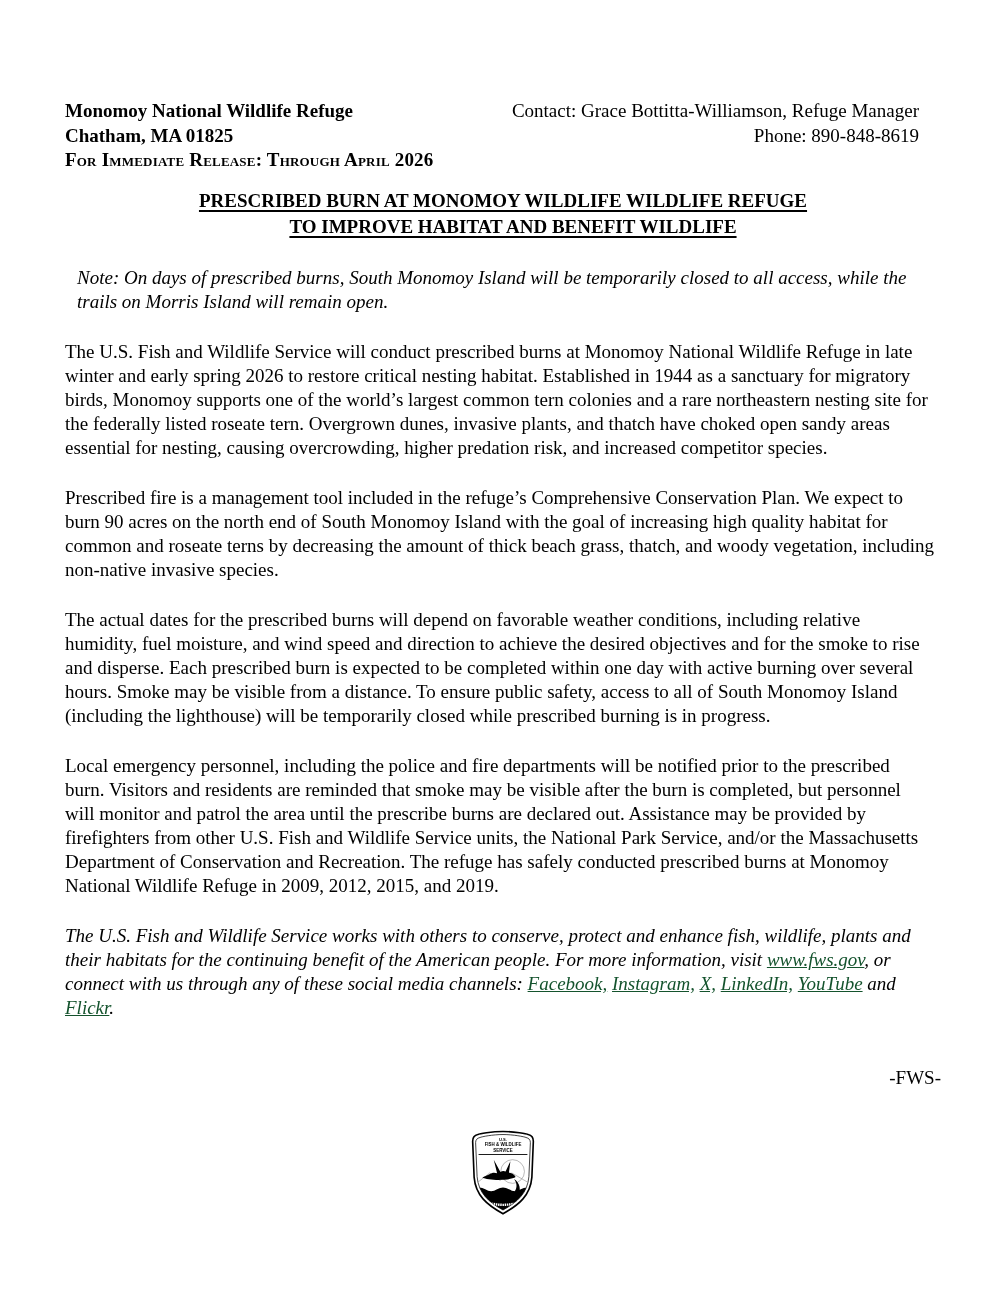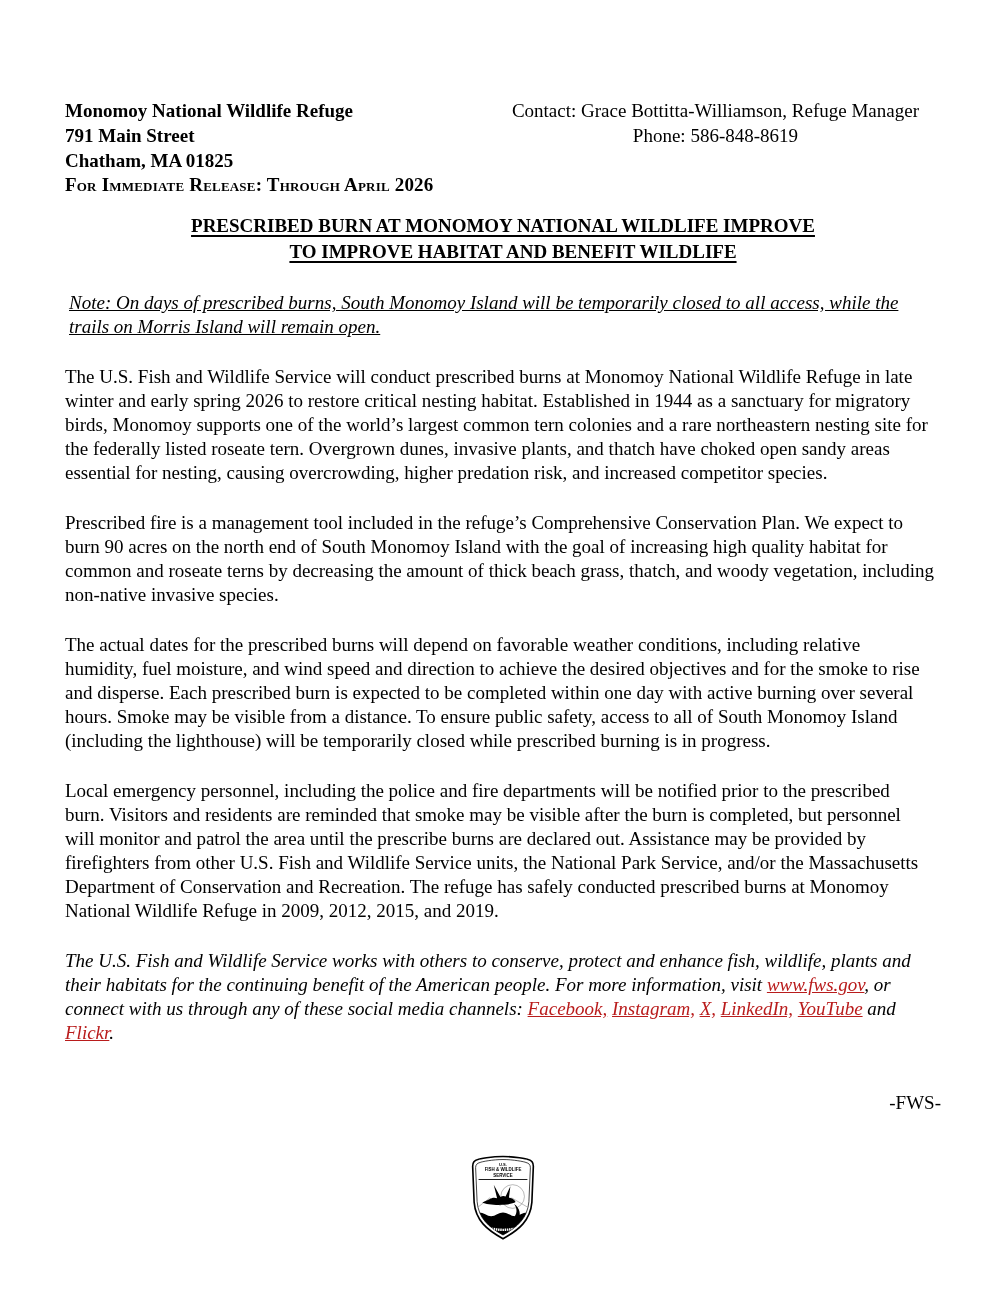--- a/index.html
+++ b/index.html
@@ -12,53 +12,52 @@
     padding: 98px 64px 0 65px;
     background: #ffffff;
     color: #000000;
     font-family: "Liberation Serif", "DejaVu Serif", serif;
     font-size: 19px;
     line-height: 24px;
     overflow: hidden;
   }
   .header { display: flex; justify-content: space-between; align-items: flex-start; line-height: 25px; }
   .header-left { font-weight: bold; text-align: left; }
-  .header-right { text-align: center; margin-right: 22px; }
+  .header-right { text-align: right; margin-right: 22px; }
   .release-line { font-weight: bold; font-variant: small-caps; letter-spacing: 0.2px; }
   .title-block { margin-top: 16px; text-align: center; font-weight: bold; line-height: 26px; }
   .title-block .title-line { text-decoration: underline; text-underline-offset: 3px; text-decoration-thickness: 2px; }
-  .note-para { margin: 26px 0 0 4px; font-style: italic; text-decoration: underline; }
+  .note-para { margin: 26px 0 0 12px; font-style: italic; }
   .body-para { margin: 26px 7px 0 0; }
   .boilerplate { margin: 26px 0 0 0; font-style: italic; }
-  a.doc-link { color: #b91c1c; text-decoration: underline; cursor: pointer; }
+  a.doc-link { color: #14532d; text-decoration: underline; cursor: pointer; }
   .closing { margin-top: 46px; text-align: right; }
   .logo-wrap { margin-top: 40px; text-align: center; }
   .logo-wrap svg { display: inline-block; }
 </style>
 </head>
 <body>
 
 <div class="page">
 
   <div class="header">
     <div class="header-left">
       <div>Monomoy National Wildlife Refuge</div>
-      <div>791 Main Street</div>
       <div>Chatham, MA 01825</div>
     </div>
     <div class="header-right">
       <div>Contact: Grace Bottitta-Williamson, Refuge Manager</div>
-      <div>Phone: 586-848-8619</div>
+      <div>Phone: 890-848-8619</div>
     </div>
   </div>
 
   <div class="release-line">For Immediate Release: Through April 2026</div>
 
   <div class="title-block">
-    <span class="title-line" style="display:inline;">PRESCRIBED BURN AT MONOMOY NATIONAL WILDLIFE IMPROVE</span><br>
+    <span class="title-line" style="display:inline;">PRESCRIBED BURN AT MONOMOY WILDLIFE WILDLIFE REFUGE</span><br>
     <span class="title-line" style="display:inline;margin-left:20px;">TO IMPROVE HABITAT AND BENEFIT WILDLIFE</span>
   </div>
 
   <p class="note-para">Note: On days of prescribed burns, South Monomoy Island will be temporarily closed to all access, while the trails on Morris Island will remain open.</p>
 
   <p class="body-para">The U.S. Fish and Wildlife Service will conduct prescribed burns at Monomoy National Wildlife Refuge in late winter and early spring 2026 to restore critical nesting habitat. Established in 1944 as a sanctuary for migratory birds, Monomoy supports one of the world’s largest common tern colonies and a rare northeastern nesting site for the federally listed roseate tern. Overgrown dunes, invasive plants, and thatch have choked open sandy areas essential for nesting, causing overcrowding, higher predation risk, and increased competitor species.</p>
   <p class="body-para">Prescribed fire is a management tool included in the refuge’s Comprehensive Conservation Plan. We expect to burn 90 acres on the north end of South Monomoy Island with the goal of increasing high quality habitat for common and roseate terns by decreasing the amount of thick beach grass, thatch, and woody vegetation, including non-native invasive species.</p>
   <p class="body-para">The actual dates for the prescribed burns will depend on favorable weather conditions, including relative humidity, fuel moisture, and wind speed and direction to achieve the desired objectives and for the smoke to rise and disperse. Each prescribed burn is expected to be completed within one day with active burning over several hours. Smoke may be visible from a distance. To ensure public safety, access to all of South Monomoy Island (including the lighthouse) will be temporarily closed while prescribed burning is in progress.</p>
   <p class="body-para">Local emergency personnel, including the police and fire departments will be notified prior to the prescribed burn. Visitors and residents are reminded that smoke may be visible after the burn is completed, but personnel will monitor and patrol the area until the prescribe burns are declared out. Assistance may be provided by firefighters from other U.S. Fish and Wildlife Service units, the National Park Service, and/or the Massachusetts Department of Conservation and Recreation. The refuge has safely conducted prescribed burns at Monomoy National Wildlife Refuge in 2009, 2012, 2015, and 2019.</p>
 

